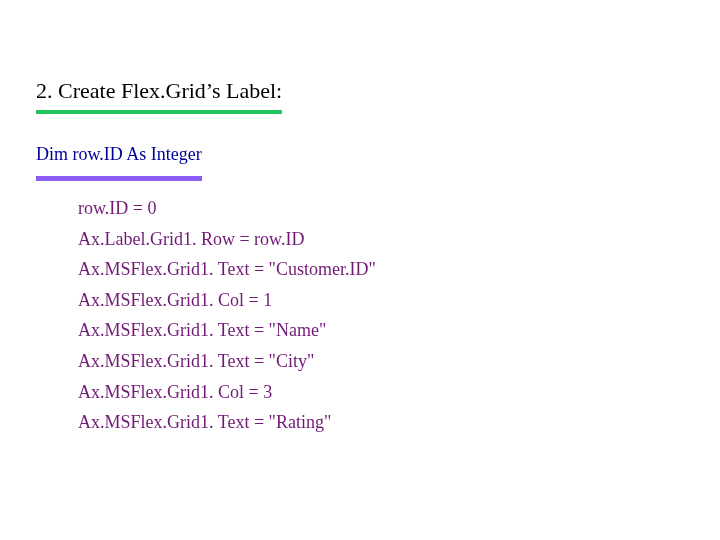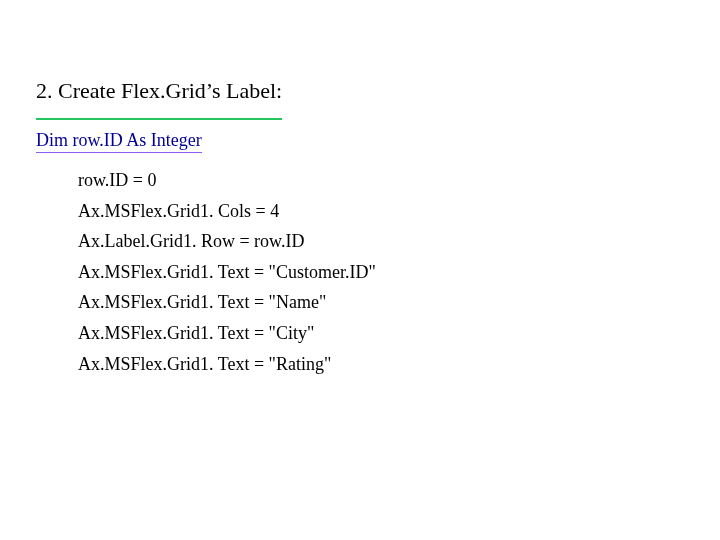--- a/index.html
+++ b/index.html
@@ -10,50 +10,51 @@
       background: #ffffff;
       font-family: "Times New Roman", Times, serif;
       color: #000000;
     }
     .content {
       padding-top: 78px;
       padding-left: 36px;
     }
     .heading {
       font-size: 22px;
-      border-bottom: 2px solid #22c55e;
+      border-bottom: 4px solid #22c55e;
       display: inline-block;
-      padding-bottom: 14px;
-      margin-bottom: 10px;
+      padding-bottom: 6px;
+      margin-bottom: 30px;
     }
     .decl {
       font-size: 18px;
       color: #000099;
-      border-bottom: 1px solid #8b5cf6;
+      border-bottom: 5px solid #8b5cf6;
       display: inline-block;
-      padding-bottom: 1px;
+      padding-bottom: 11px;
       margin-bottom: 12px;
     }
     .code-line {
       font-size: 18px;
-      color: #000000;
+      color: #701a75;
       margin-left: 42px;
       line-height: 1.7;
     }
   </style>
 </head>
 <body>
 
 <div class="content">
   <div>
     <span class="heading">2. Create Flex.Grid’s Label:</span>
   </div>
   <div>
     <span class="decl">Dim row.ID As Integer</span>
   </div>
   <div class="code-line">row.ID = 0</div>
-  <div class="code-line">Ax.MSFlex.Grid1. Cols = 4</div>
   <div class="code-line">Ax.Label.Grid1. Row = row.ID</div>
   <div class="code-line">Ax.MSFlex.Grid1. Text = "Customer.ID"</div>
+  <div class="code-line">Ax.MSFlex.Grid1. Col = 1</div>
   <div class="code-line">Ax.MSFlex.Grid1. Text = "Name"</div>
   <div class="code-line">Ax.MSFlex.Grid1. Text = "City"</div>
+  <div class="code-line">Ax.MSFlex.Grid1. Col = 3</div>
   <div class="code-line">Ax.MSFlex.Grid1. Text = "Rating"</div>
 </div>
 
 </body></html>

